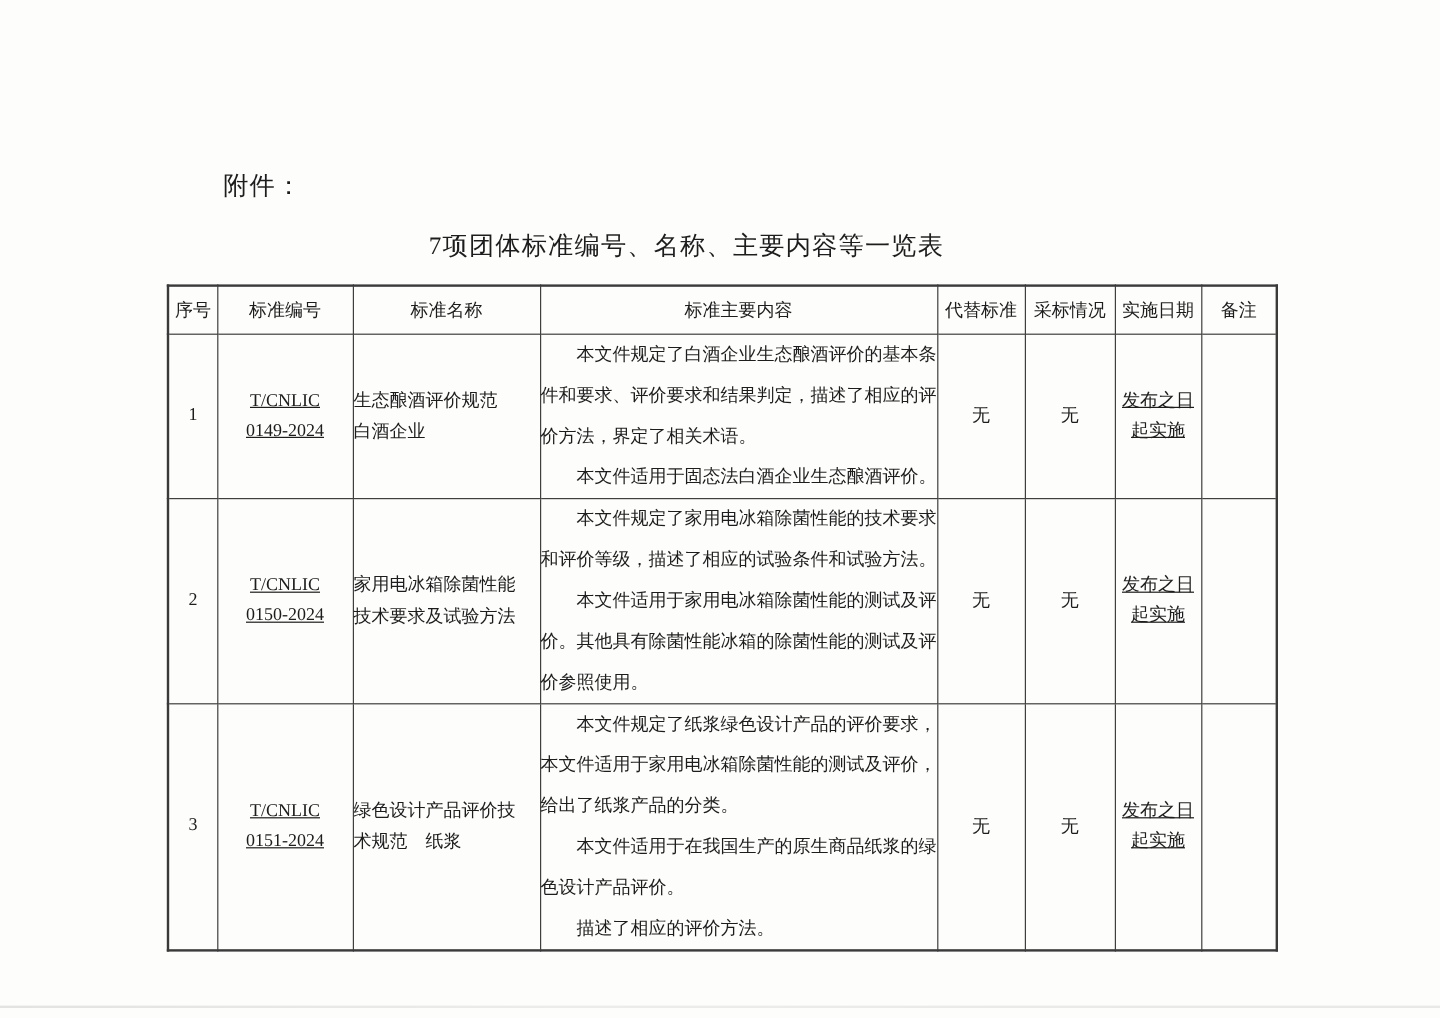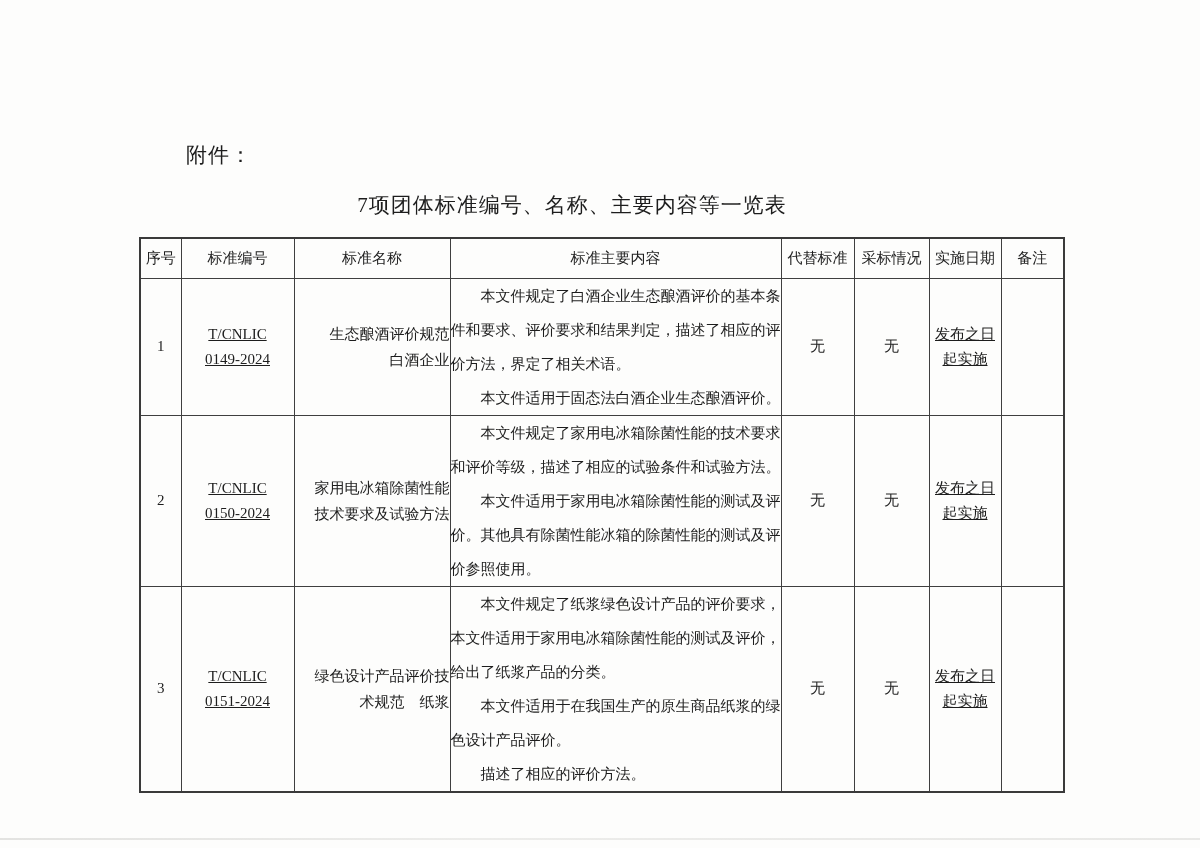--- a/index.html
+++ b/index.html
@@ -50,21 +50,21 @@
   tr.r1 { height: 108px; }
   tr.r2 { height: 127px; }
   tr.r3 { height: 148px; }
 
   td.c-no, td.c-code, td.c-replaced, td.c-adoption, td.c-impl, td.c-remark {
     text-align: center;
     vertical-align: middle;
   }
   td.c-code div, td.c-impl div { line-height: 25px; text-decoration: underline; }
   td.c-name {
-    text-align: right;
+    text-align: left;
     vertical-align: middle;
     padding: 0 8px;
     line-height: 26px;
   }
   td.c-content {
     vertical-align: top;
     text-align: justify;
     padding: 3px 8px 0 8px;
     line-height: 34px;
   }

